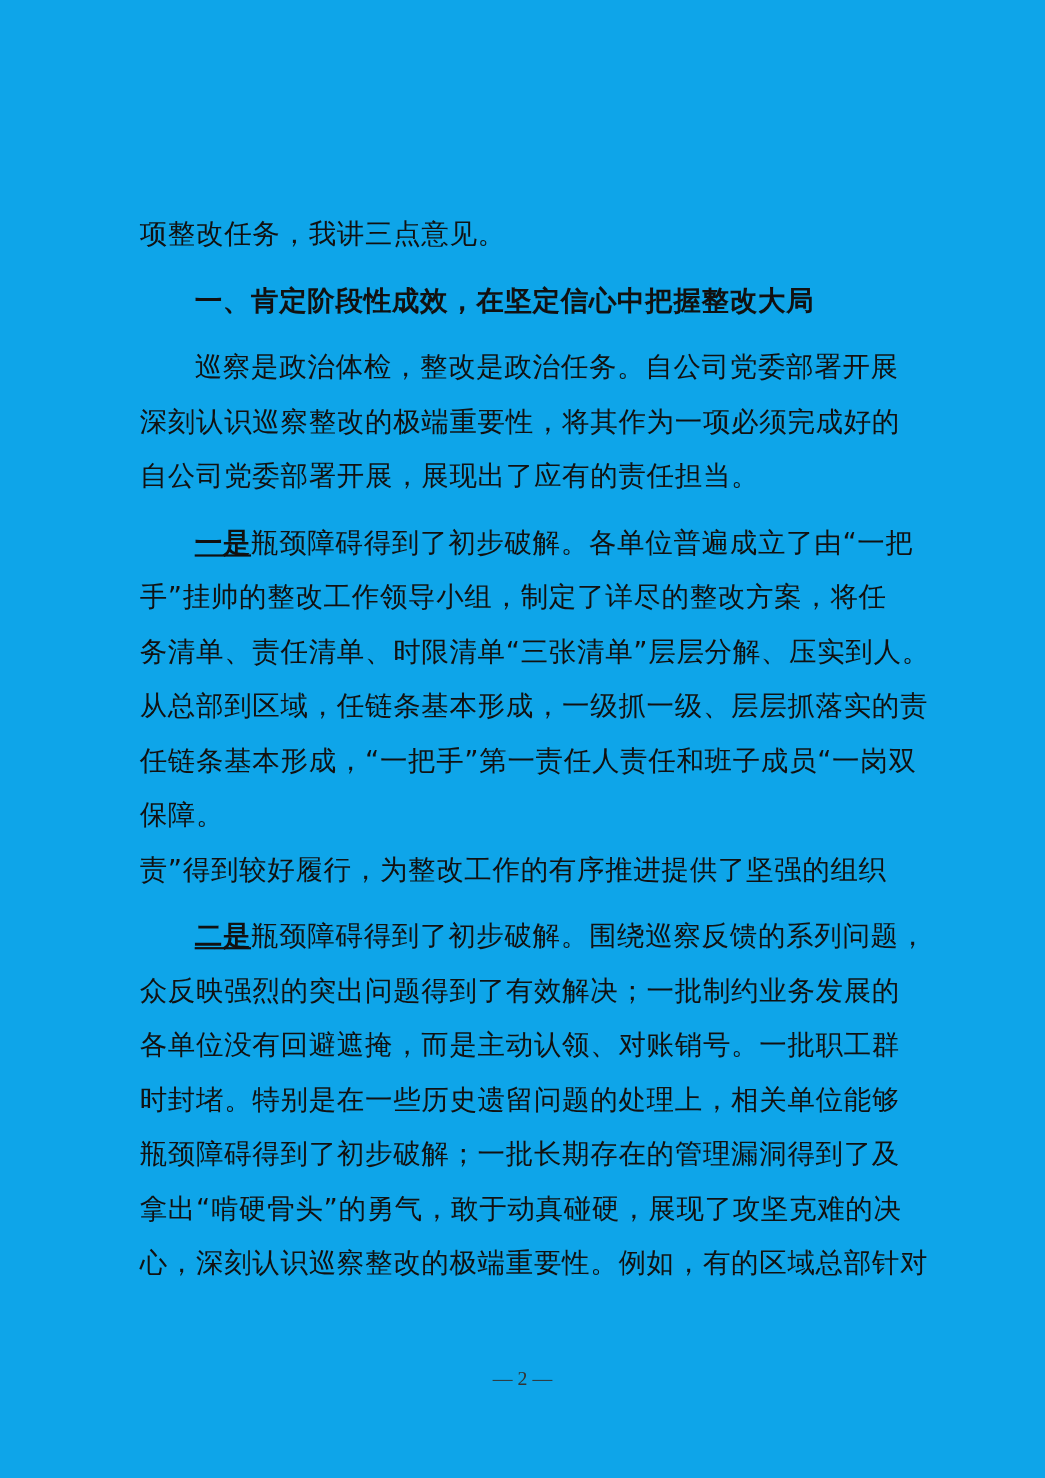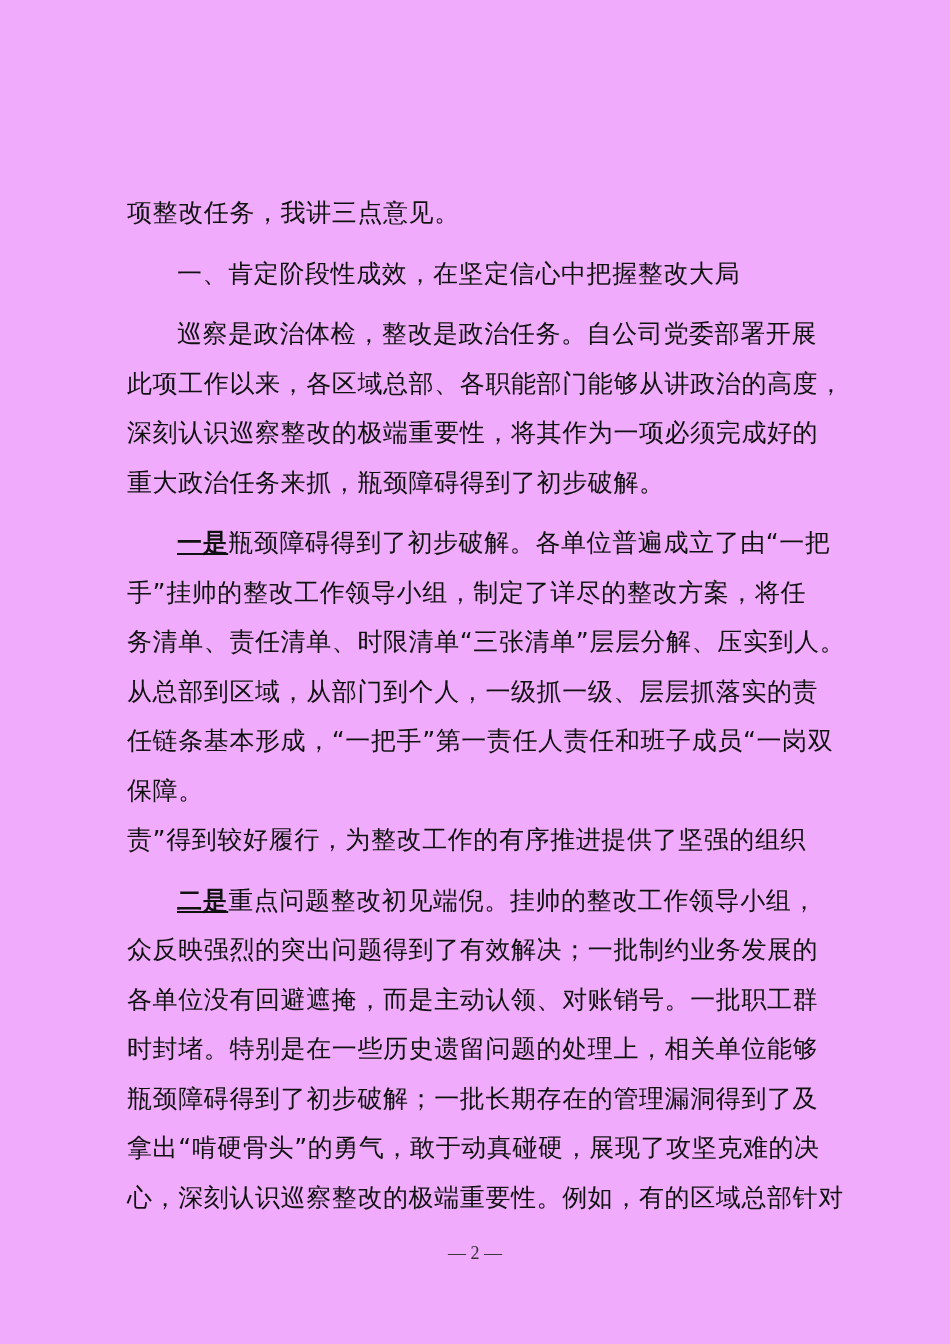--- a/index.html
+++ b/index.html
@@ -1,29 +1,29 @@
 <!DOCTYPE html>
 <html><head>
   <meta charset="utf-8">
   <style>
     html, body { margin: 0; padding: 0; background: #ffffff; }
     body { width: 950px; height: 1344px; position: relative; overflow: hidden; }
-    .page { position: absolute; left: 0; top: 0; width: 950px; height: 1344px; background: #f0abfc; }
+    .page { position: absolute; left: 0; top: 0; width: 950px; height: 1344px; background: #0ea5e9; }
     .content { position: absolute; left: 127px; top: 188px; width: 705px; }
     .line {
       font-family: "DejaVu Sans", sans-serif;
       font-size: 25px;
       line-height: 49.5px;
       height: 49.5px;
       color: #111111;
       white-space: nowrap;
       letter-spacing: 0.6px;
     }
     .indent { padding-left: 50px; }
-    .heading { font-weight: normal; }
+    .heading { font-weight: bold; }
     .lead { font-weight: bold; text-decoration: underline; }
     .gap { height: 11px; }
     .footer {
       position: absolute; left: 0; width: 950px; top: 1243px;
       text-align: center;
       font-family: "Liberation Serif", serif;
       font-size: 18px; color: #333333;
     }
   </style>
 </head>
@@ -31,39 +31,38 @@
 
 <div class="page">
   <div class="content">
     <div class="line">项整改任务，我讲三点意见。</div>
     <div class="gap"></div>
     <div class="line indent heading">一、肯定阶段性成效，在坚定信心中把握整改大局</div>
     <div class="gap"></div>
 
     <div>
       <div class="line indent">巡察是政治体检，整改是政治任务。自公司党委部署开展</div>
-      <div class="line">此项工作以来，各区域总部、各职能部门能够从讲政治的高度，</div>
       <div class="line">深刻认识巡察整改的极端重要性，将其作为一项必须完成好的</div>
-      <div class="line">重大政治任务来抓，瓶颈障碍得到了初步破解。</div>
+      <div class="line">自公司党委部署开展，展现出了应有的责任担当。</div>
     </div>
     <div class="gap"></div>
 
     <div>
       <div class="line indent"><span class="lead">一是</span><span>瓶颈障碍得到了初步破解。各单位普遍成立了由“一把</span></div>
       <div class="line">手”挂帅的整改工作领导小组，制定了详尽的整改方案，将任</div>
       <div class="line">务清单、责任清单、时限清单“三张清单”层层分解、压实到人。</div>
-      <div class="line">从总部到区域，从部门到个人，一级抓一级、层层抓落实的责</div>
+      <div class="line">从总部到区域，任链条基本形成，一级抓一级、层层抓落实的责</div>
       <div class="line">任链条基本形成，“一把手”第一责任人责任和班子成员“一岗双</div>
       <div class="line">保障。</div>
       <div class="line">责”得到较好履行，为整改工作的有序推进提供了坚强的组织</div>
     </div>
     <div class="gap"></div>
 
     <div>
-      <div class="line indent"><span class="lead">二是</span><span>重点问题整改初见端倪。挂帅的整改工作领导小组，</span></div>
+      <div class="line indent"><span class="lead">二是</span><span>瓶颈障碍得到了初步破解。围绕巡察反馈的系列问题，</span></div>
       <div class="line">众反映强烈的突出问题得到了有效解决；一批制约业务发展的</div>
       <div class="line">各单位没有回避遮掩，而是主动认领、对账销号。一批职工群</div>
       <div class="line">时封堵。特别是在一些历史遗留问题的处理上，相关单位能够</div>
       <div class="line">瓶颈障碍得到了初步破解；一批长期存在的管理漏洞得到了及</div>
       <div class="line">拿出“啃硬骨头”的勇气，敢于动真碰硬，展现了攻坚克难的决</div>
       <div class="line">心，深刻认识巡察整改的极端重要性。例如，有的区域总部针对</div>
     </div>
   </div>
 
   <div class="footer">— 2 —</div>

